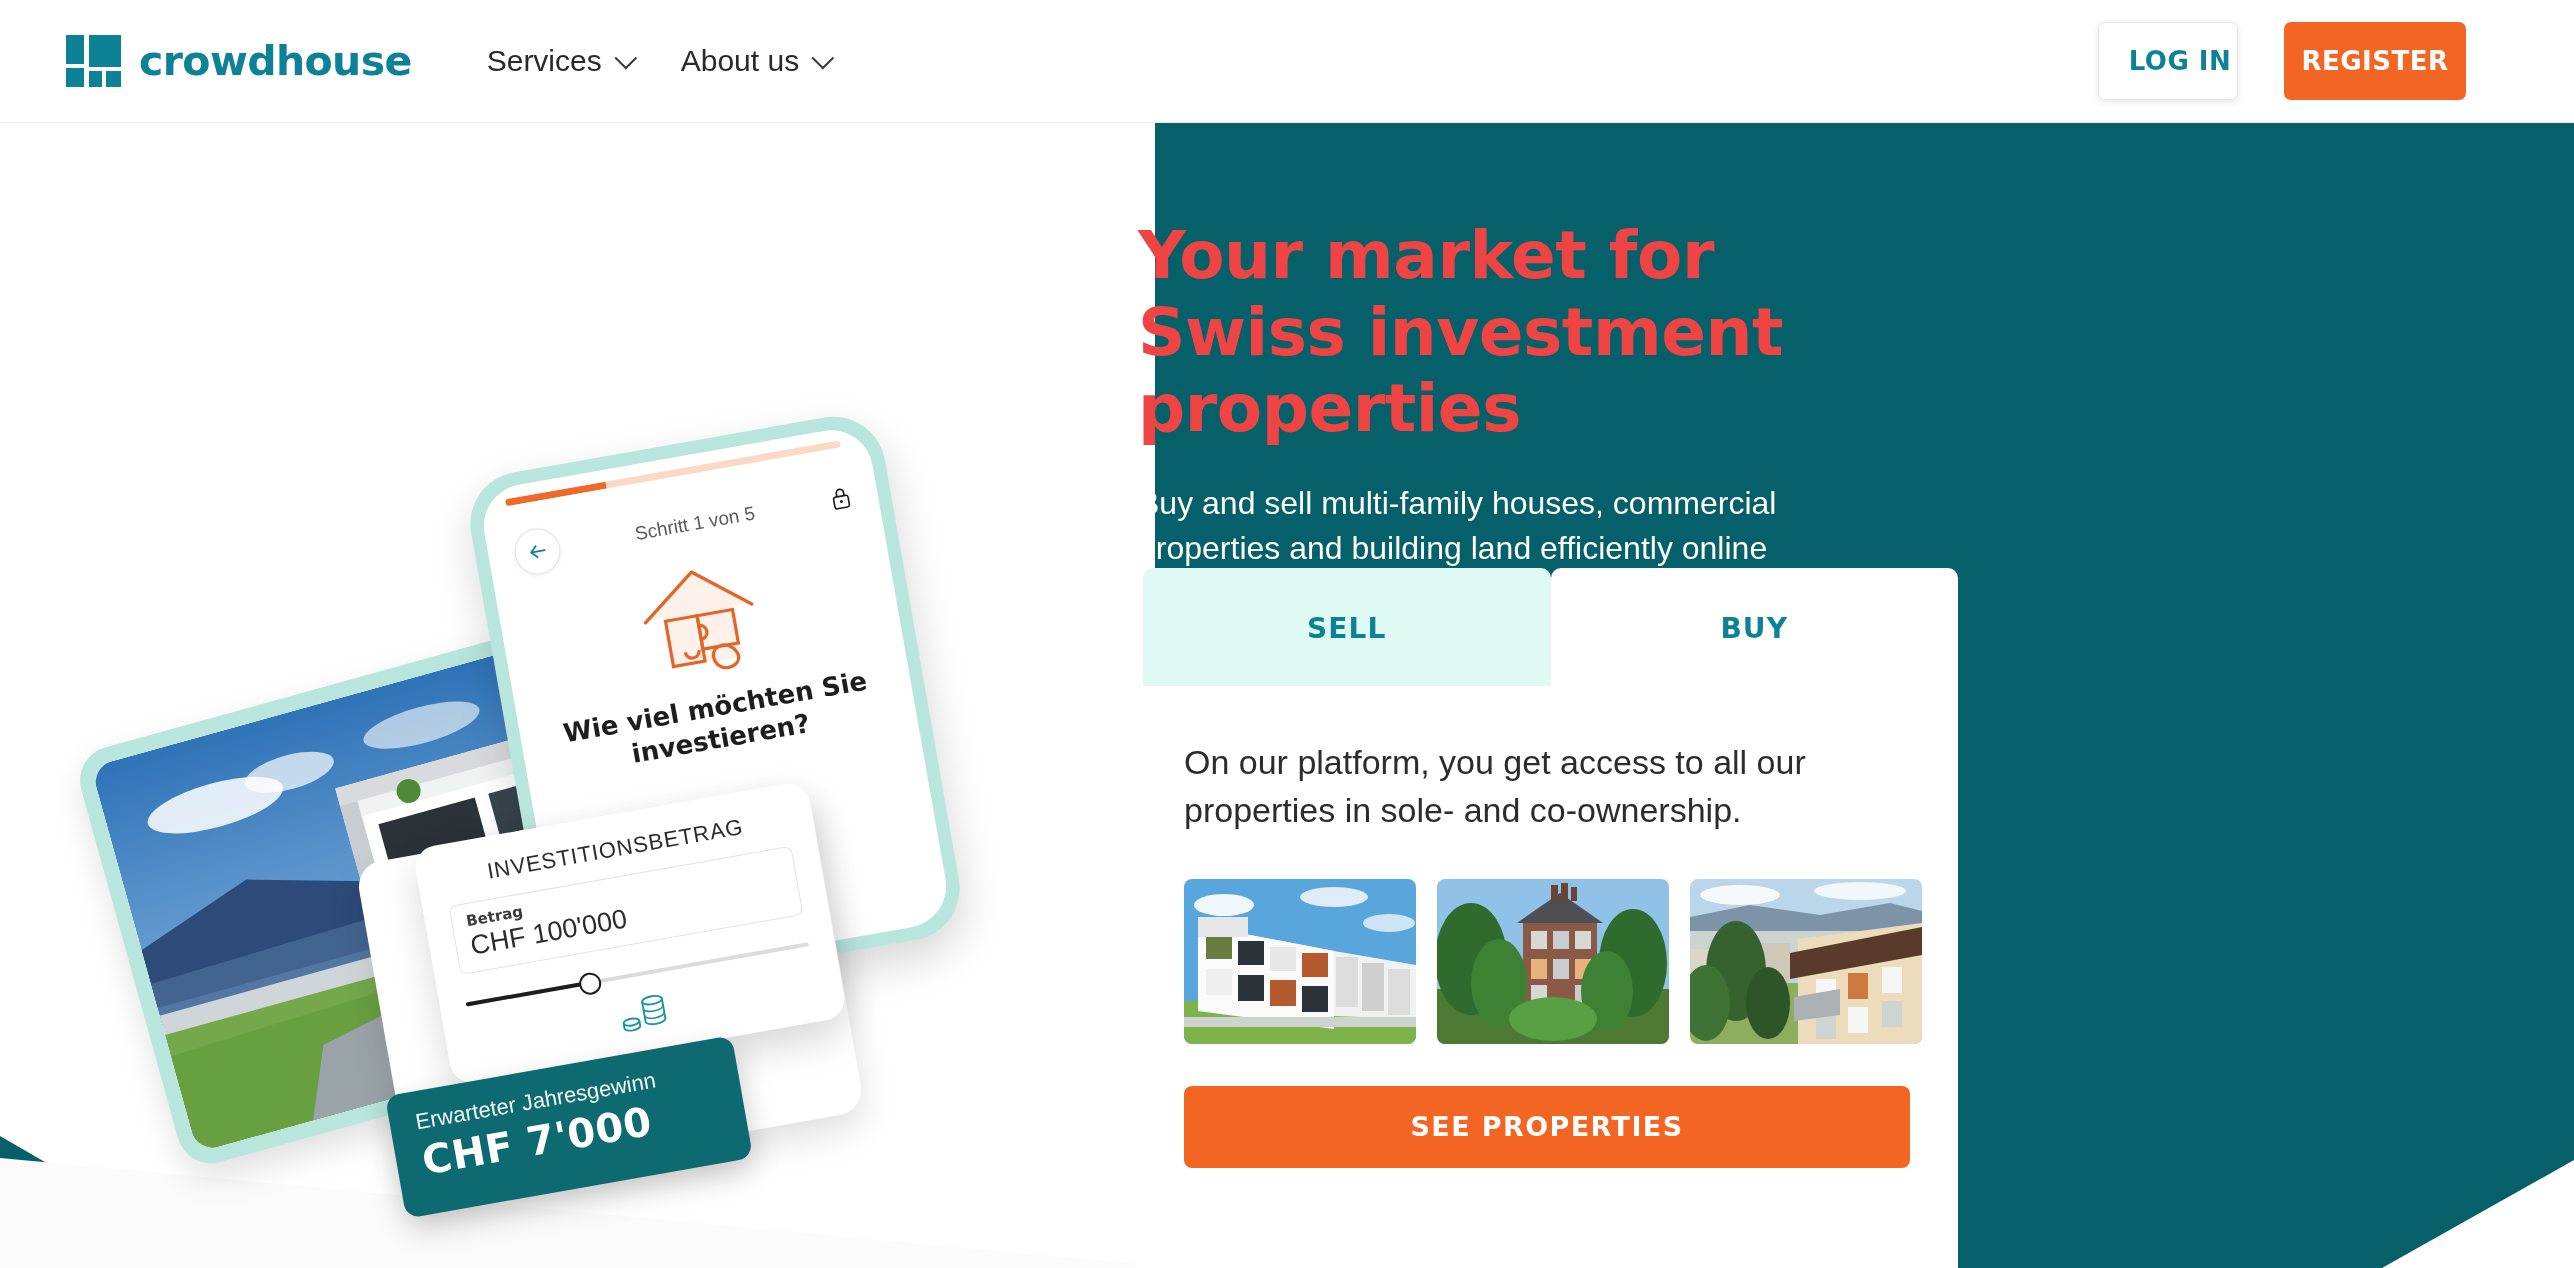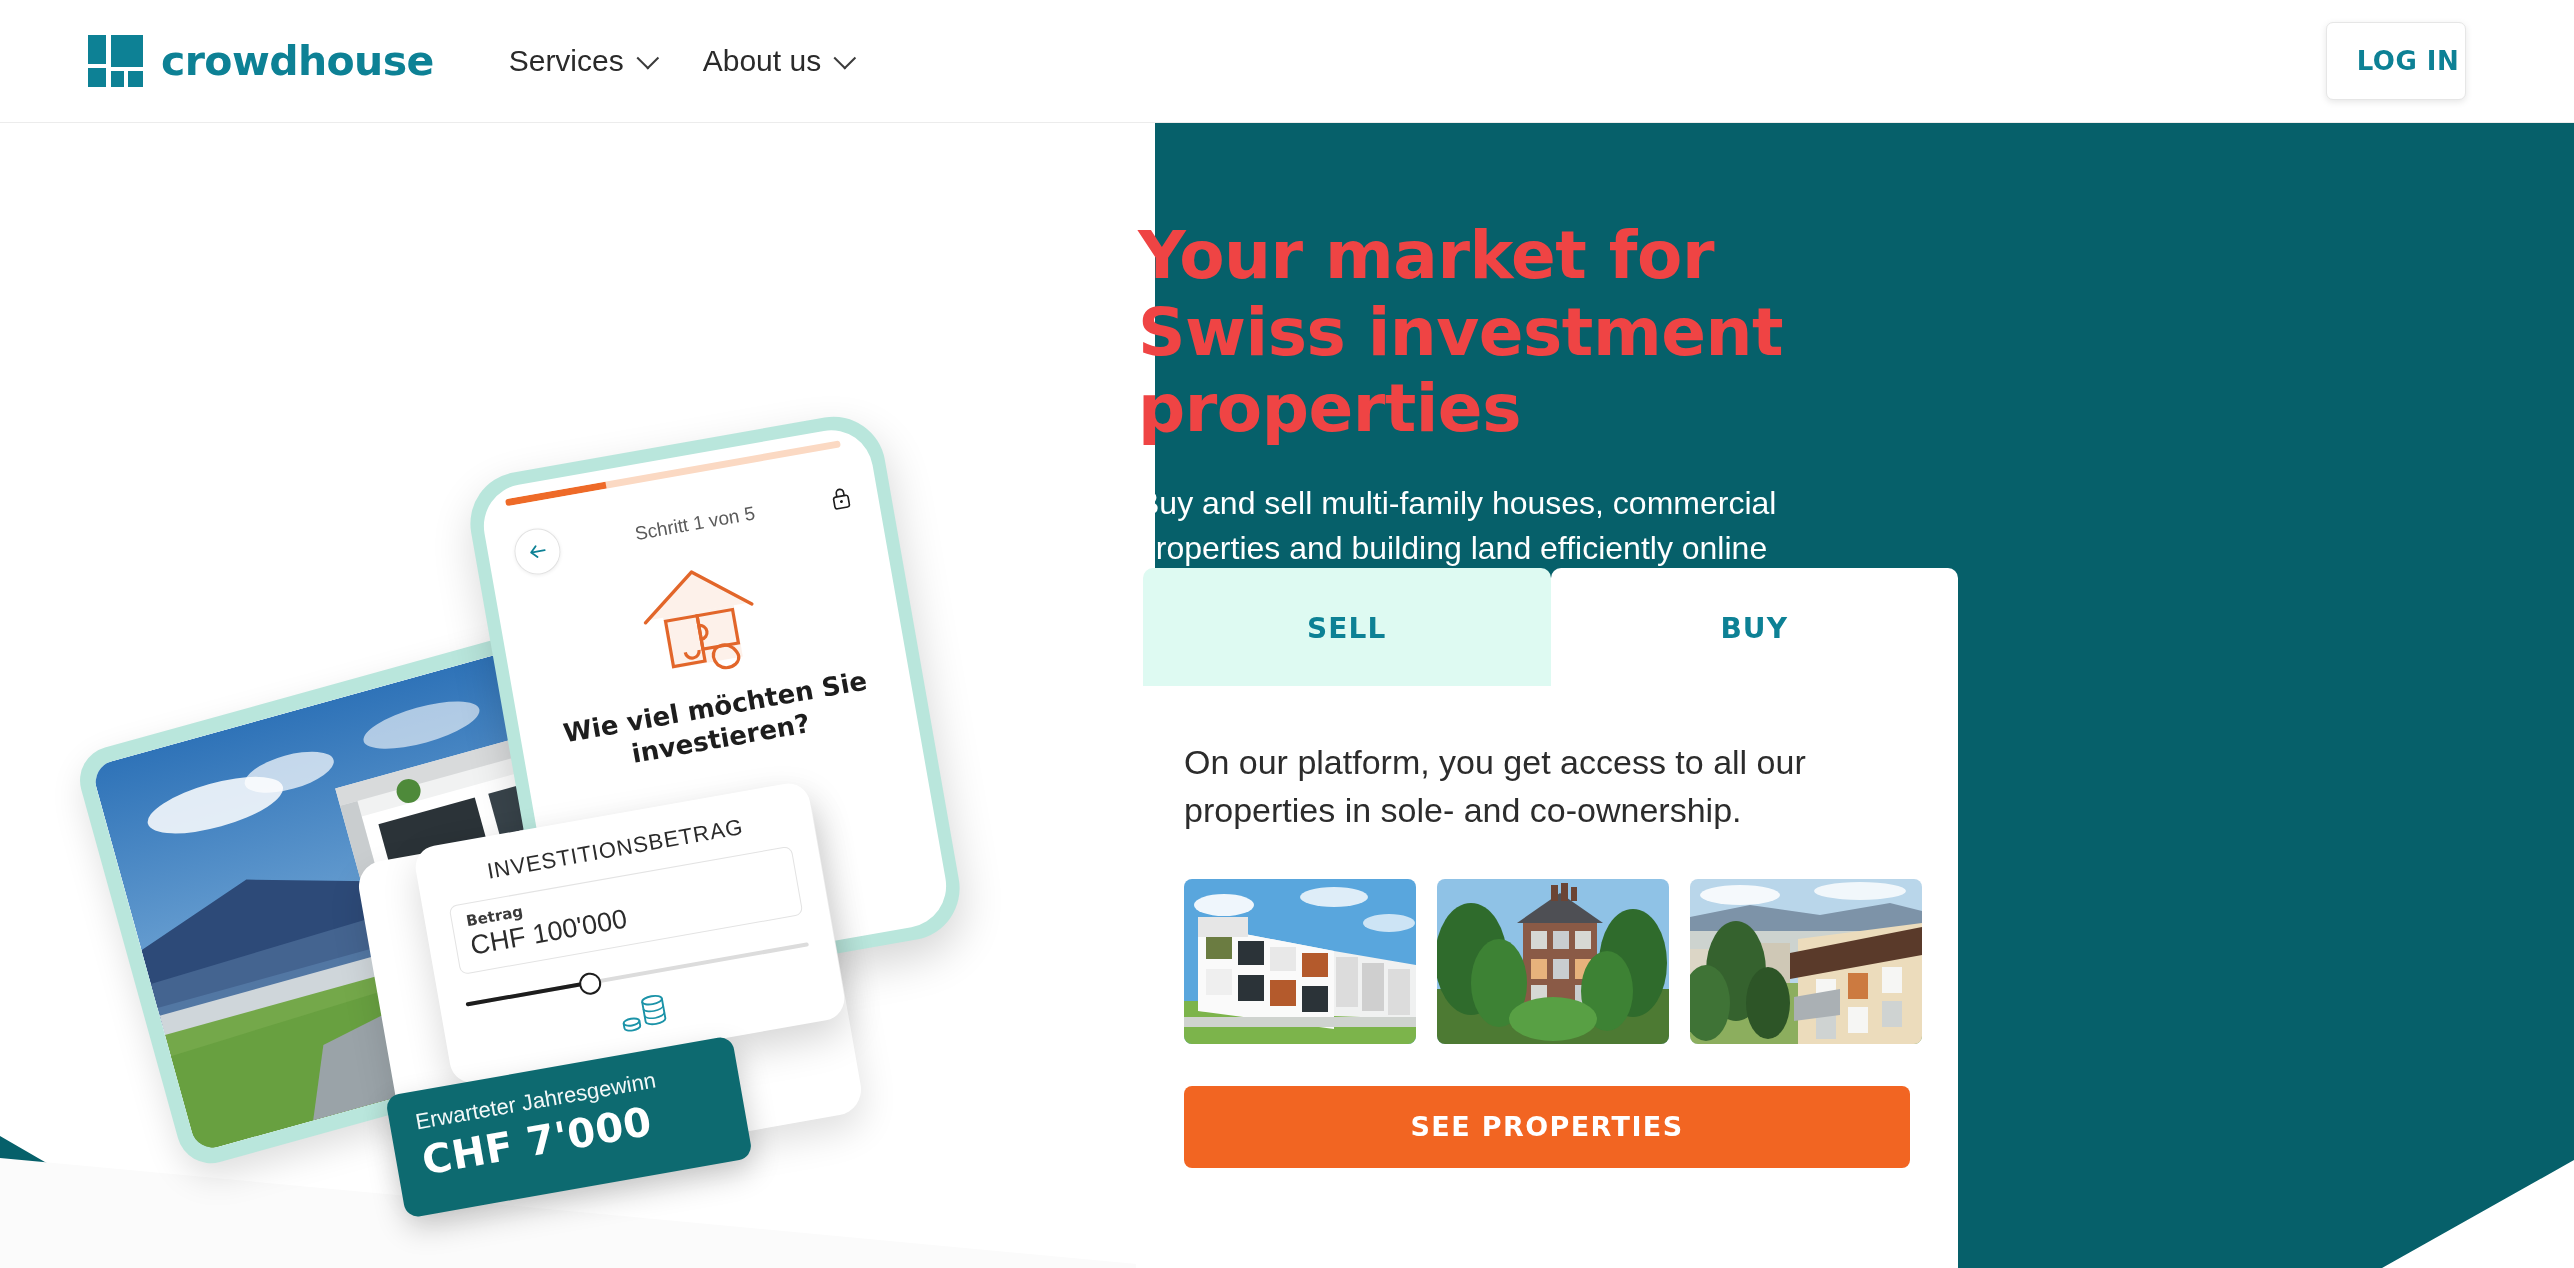--- a/index.html
+++ b/index.html
@@ -10,21 +10,21 @@
     position:relative;
   }
 
   
   .header{
     position:absolute; left:0; top:0; width:2574px; height:123px;
     background:#ffffff; z-index:60;
     border-bottom:1px solid #ececec;
     display:flex; align-items:center;
   }
-  .brand{ display:flex; align-items:center; gap:18px; margin-left:88px; }
+  .brand{ display:flex; align-items:center; gap:18px; margin-left:66px; }
   .logo-mark{
     width:55px; height:52px; position:relative; flex:none;
   }
   .logo-mark i{ position:absolute; background:#0d8195; display:block; }
   .lm1{ left:0;  top:0;   width:18px; height:29px; }
   .lm2{ left:23px;top:0;  width:32px; height:32px; }
   .lm3{ left:0;  top:33px;width:18px; height:19px; }
   .lm4{ left:23px;top:36px;width:13px;height:16px; }
   .lm5{ left:40px;top:36px;width:15px;height:16px; }
   .brand-word{
@@ -268,20 +268,21 @@
       <span class="chev"></span>
     </div>
     <div class="nav-item">
       <span>About us</span>
       <span class="chev"></span>
     </div>
   </nav>
 
   <div class="header-actions">
     <div class="btn-login">LOG IN</div>
+    <div class="btn-register">REGISTER</div>
   </div>
 </div>
 
 <div class="hero">
 
   <div class="teal-shape"></div>
   <div class="white-wedge-left2"></div>
 
   <div class="mock">
 

